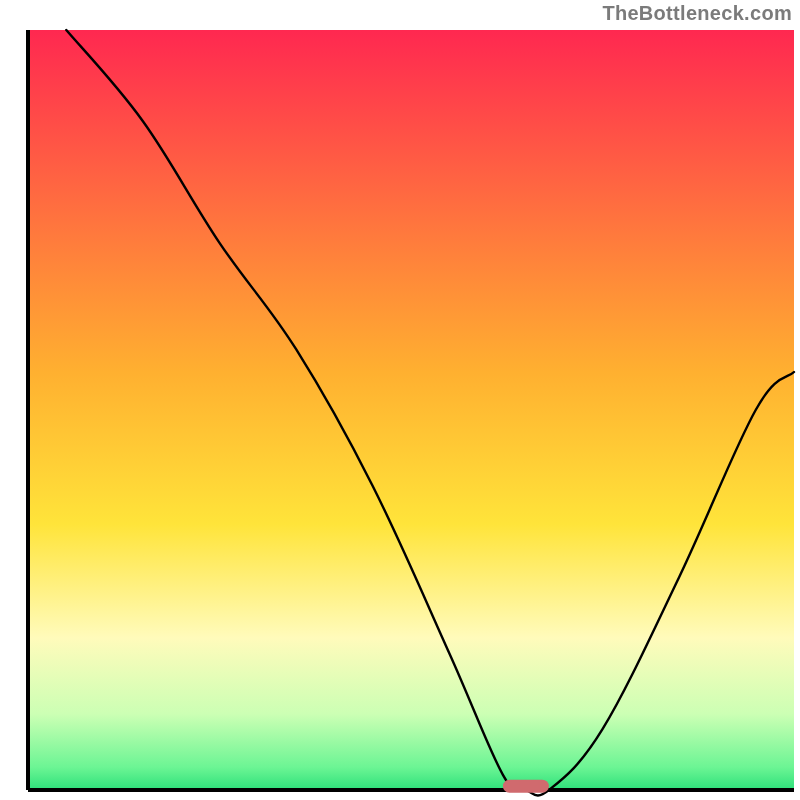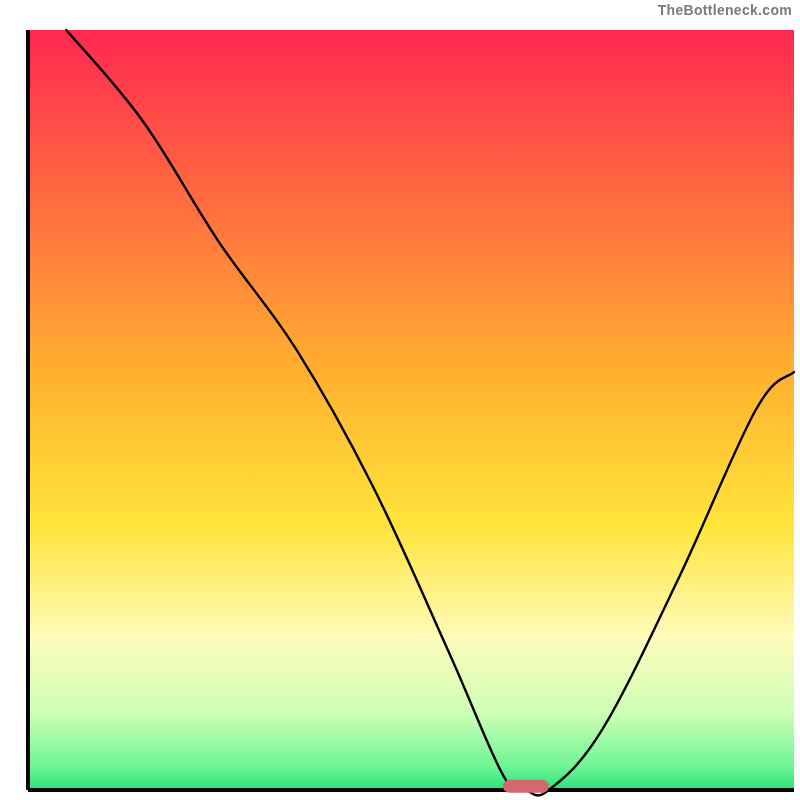--- a/index.html
+++ b/index.html
@@ -12,21 +12,21 @@
   }
   .container {
     position: relative;
     width: 800px;
     height: 800px;
   }
   .watermark {
     position: absolute;
     top: 2px;
     right: 8px;
-    font-size: 14px;
+    font-size: 20px;
     font-weight: 600;
     color: #7b7b7b;
     letter-spacing: 0.3px;
   }
   svg {
     display: block;
   }
 </style>
 </head>
 <body>

